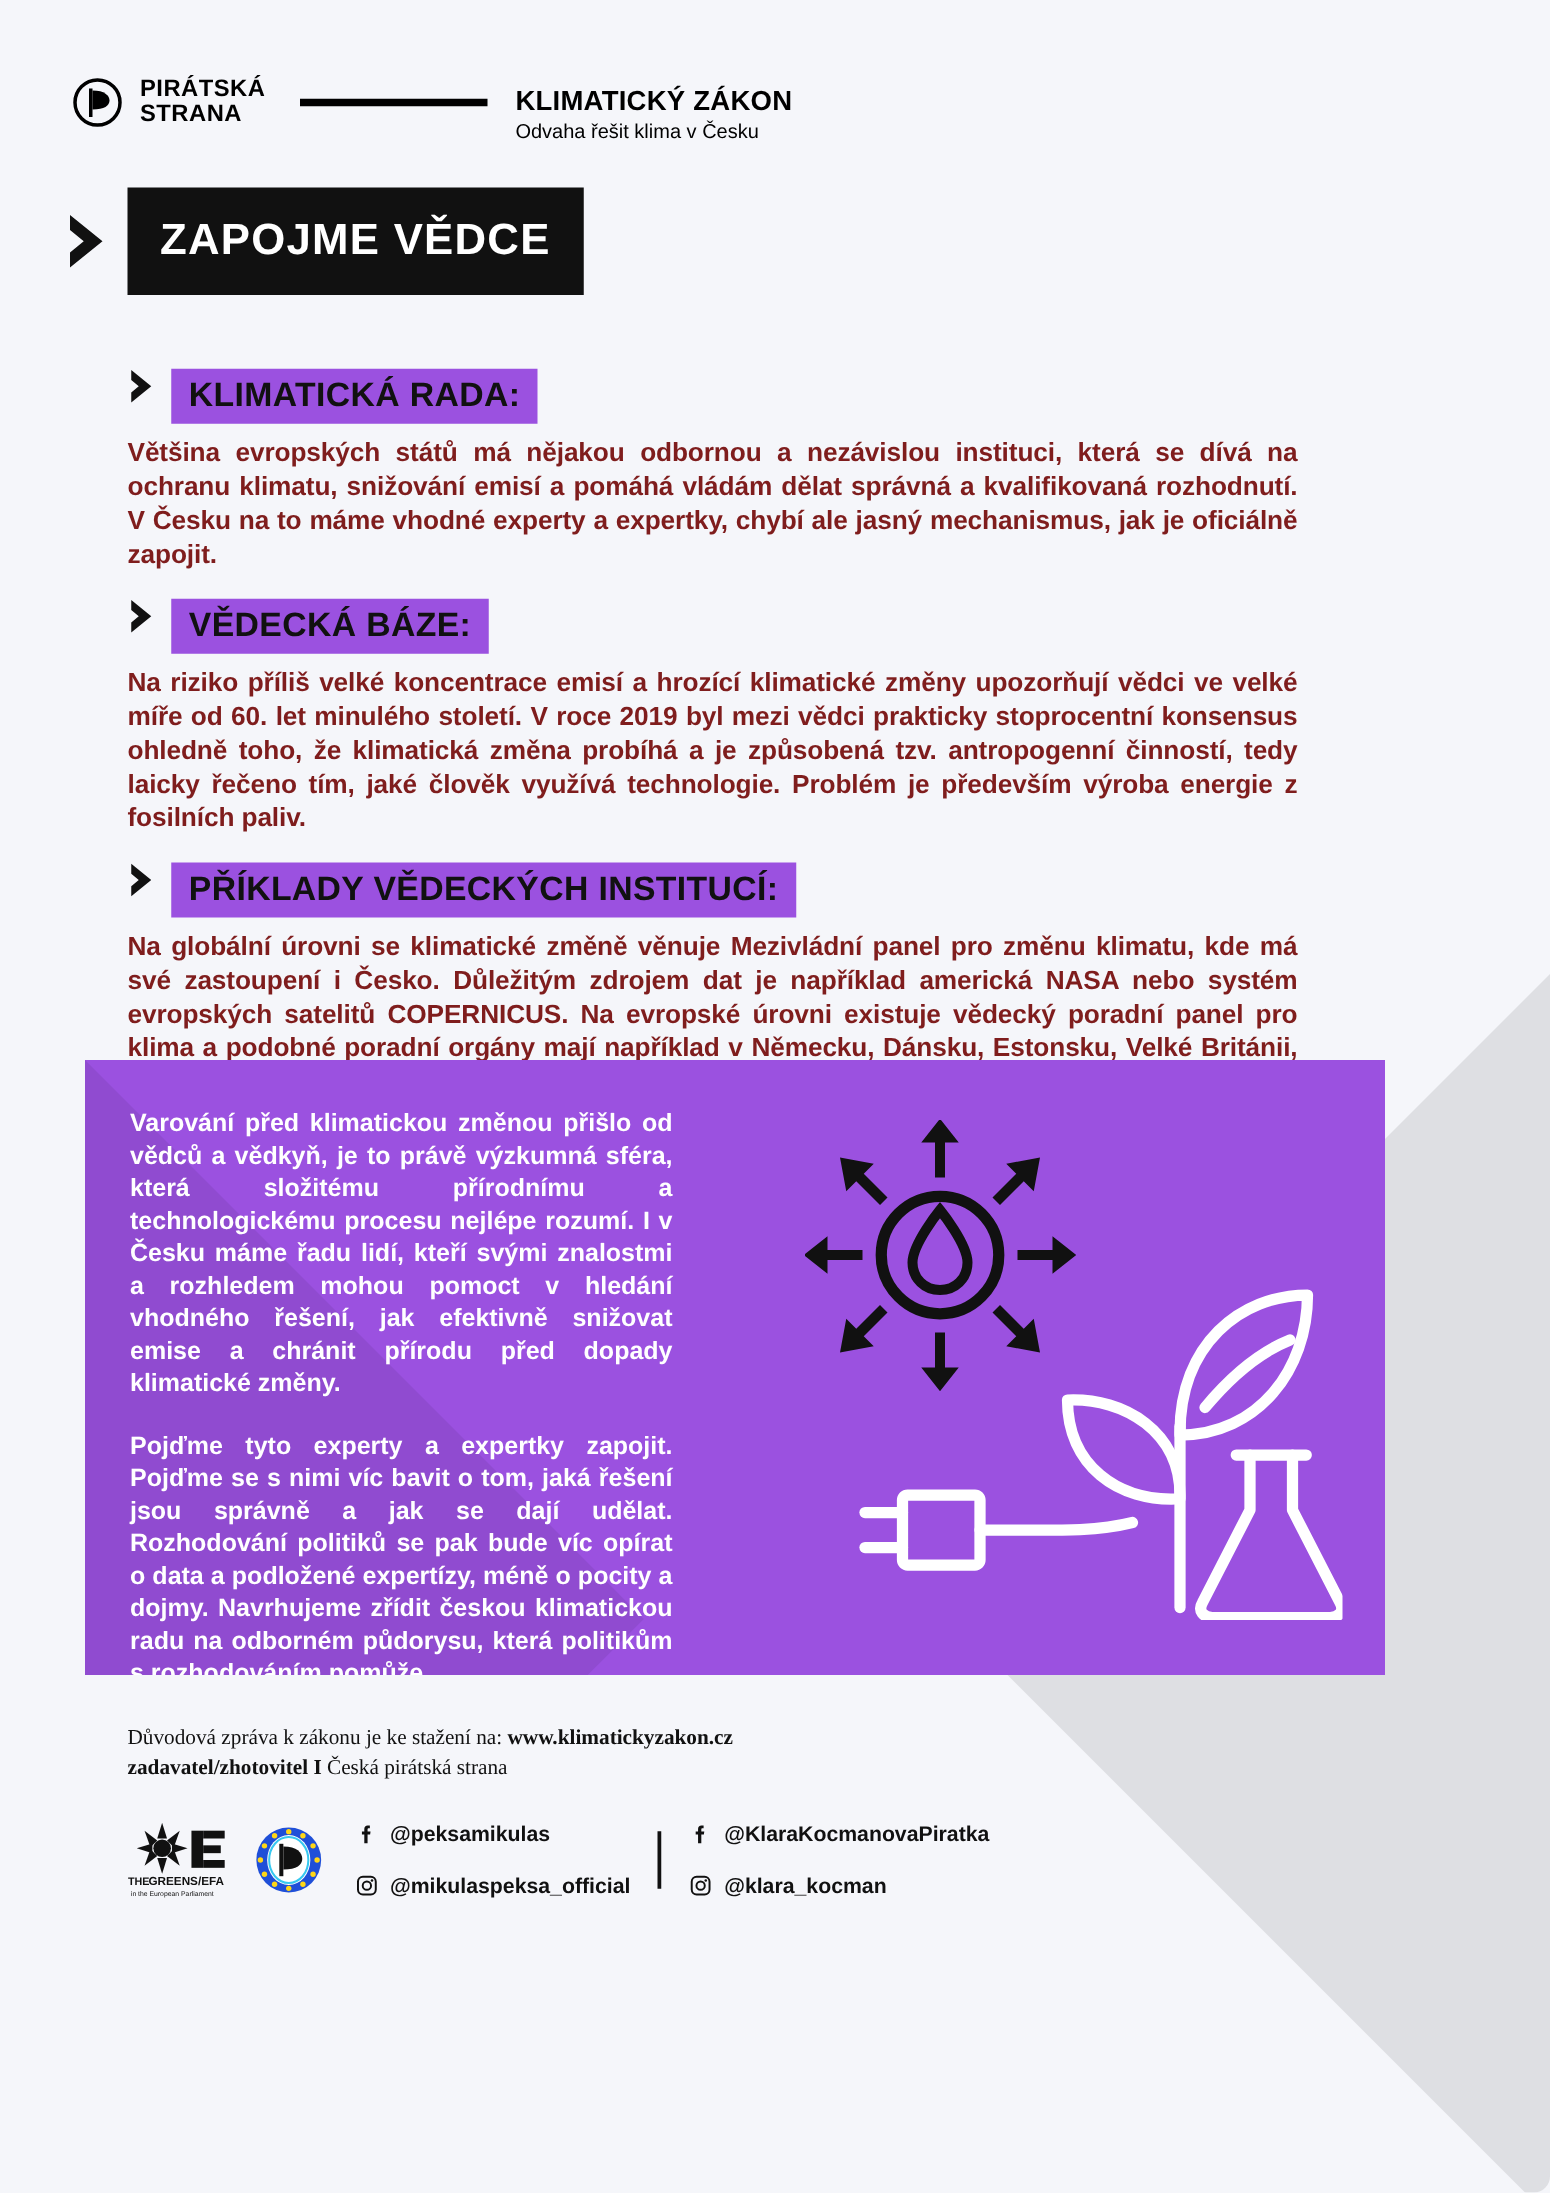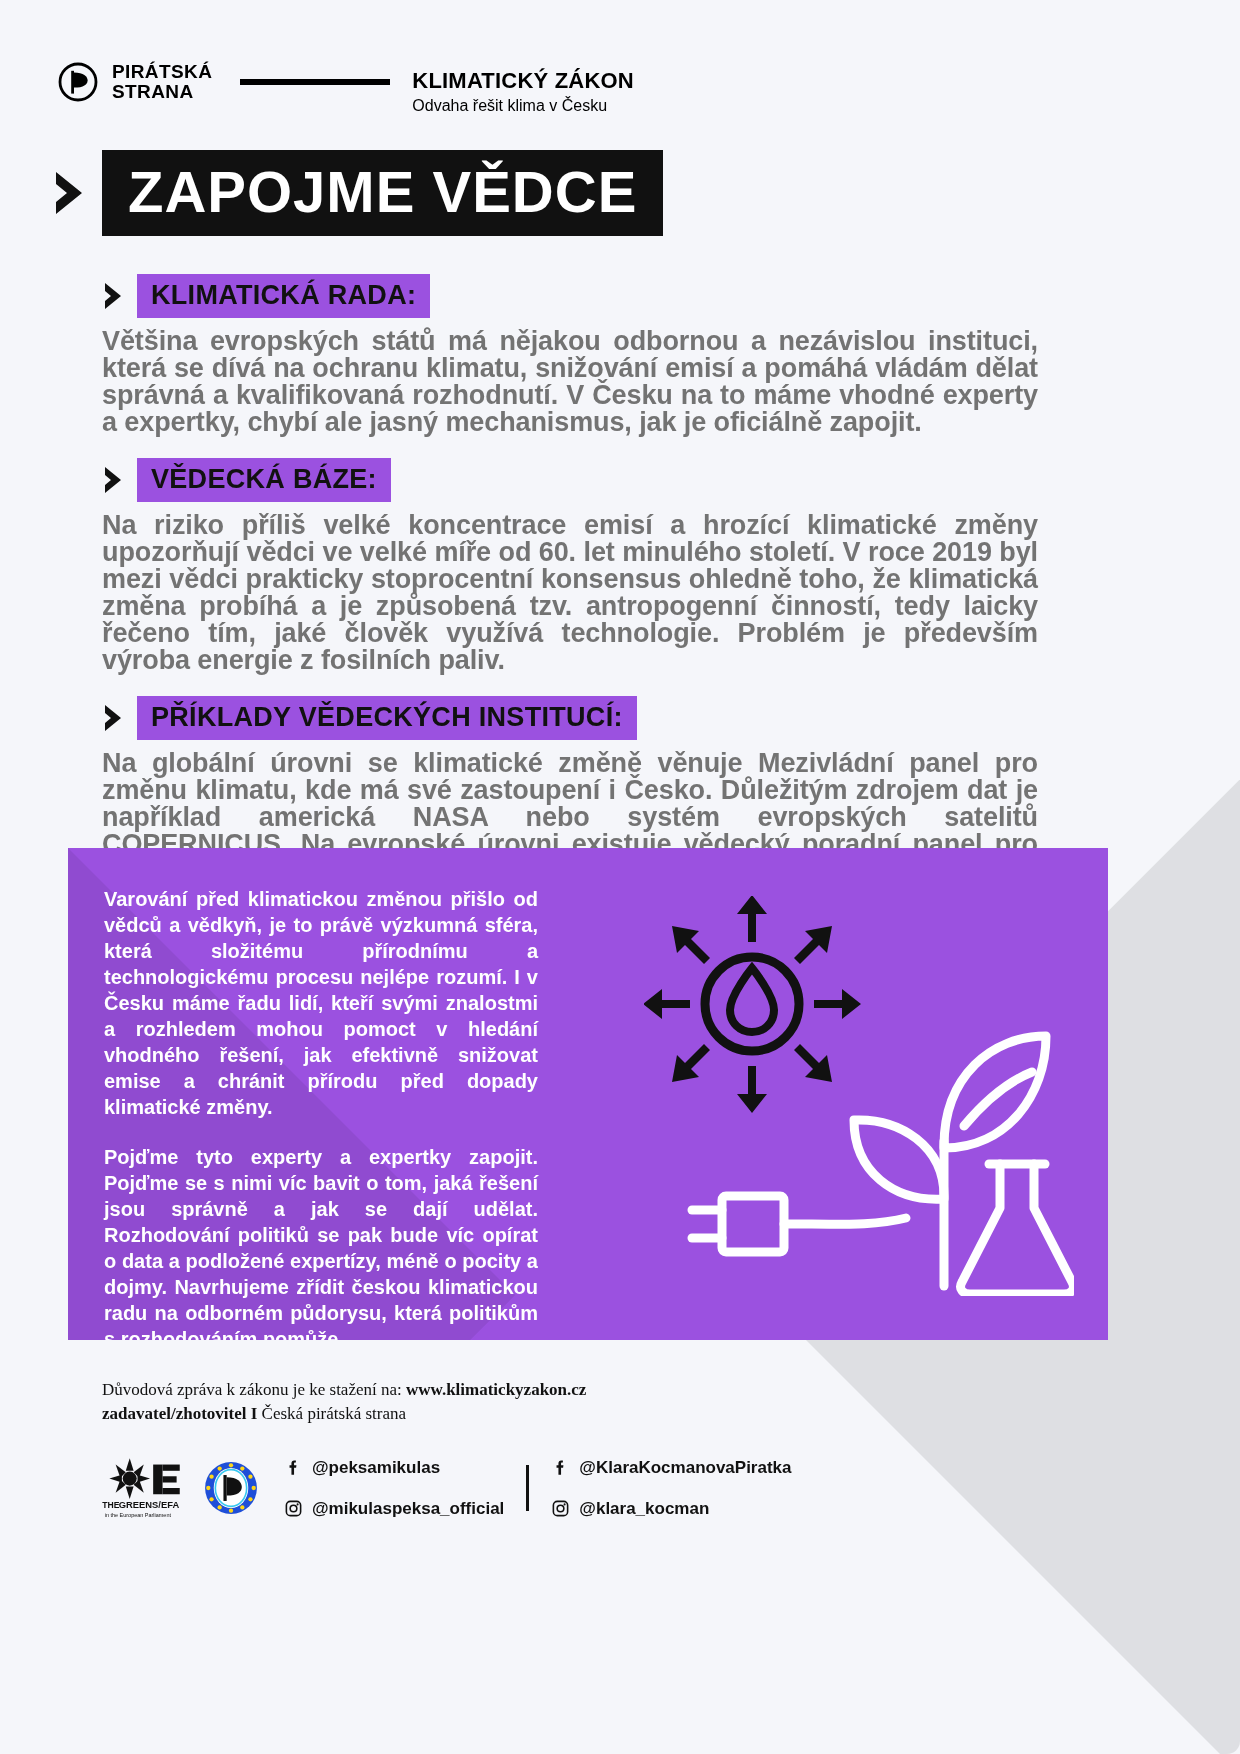--- a/index.html
+++ b/index.html
@@ -110,64 +110,65 @@
   .chev-big {
     width: 36px;
     height: 46px;
     margin-right: 14px;
     flex: 0 0 auto;
   }
   .main-title {
     background: #111111;
     color: #ffffff;
     font-weight: bold;
-    font-size: 58px;
+    font-size: 35px;
     line-height: 53px;
     letter-spacing: 1px;
     padding: 15px 26px 18px 26px;
     text-transform: uppercase;
   }
 
   
   .content {
     position: absolute;
     top: 274px;
     left: 102px;
     width: 936px;
     z-index: 3;
   }
   .section { margin-bottom: 22px; }
 
   .section-head-row {
     display: flex;
-    align-items: center;
+    align-items: flex-start;
     margin-bottom: 10px;
+    margin-top: 21px;
   }
   .chev-small {
     width: 22px;
     height: 28px;
     margin-right: 13px;
     flex: 0 0 auto;
   }
   .section-heading {
     background: #9b51e0;
     color: #111111;
     font-weight: bold;
     font-size: 27px;
     line-height: 28px;
     letter-spacing: 0.3px;
     padding: 7px 14px 9px 14px;
     text-transform: uppercase;
     display: inline-block;
   }
   .section-body {
     font-weight: bold;
-    font-size: 27px;
+    font-size: 21px;
     line-height: 27px;
-    color: #737373;
+    color: #7f1d1d;
     text-align: justify;
     margin: 0;
     letter-spacing: -0.1px;
   }
 
   
   .callout {
     position: absolute;
     top: 848px;
     left: 68px;

